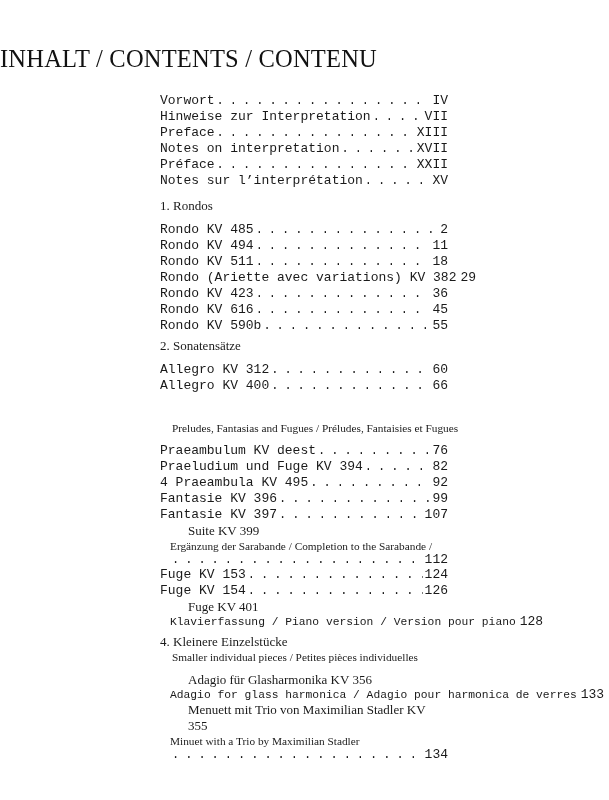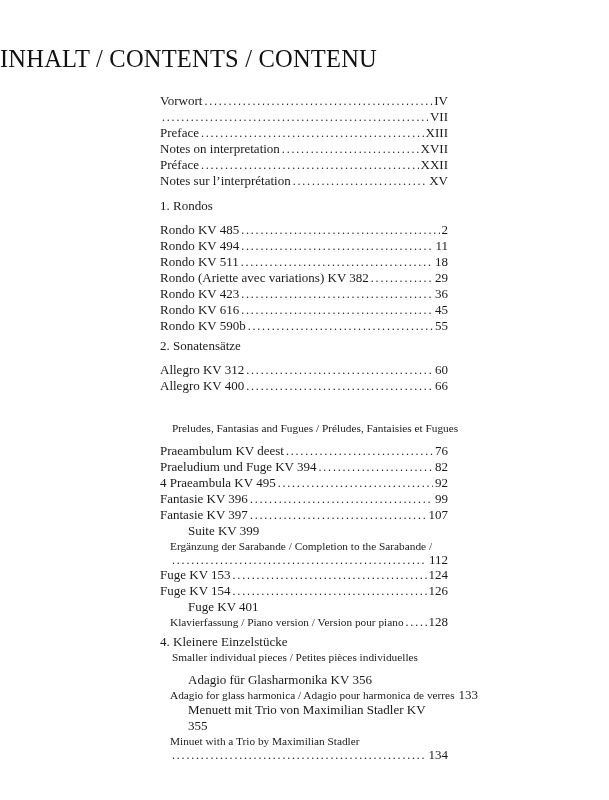--- a/index.html
+++ b/index.html
@@ -6,21 +6,21 @@
   body {
     width: 609px; height: 800px; position: relative; overflow: hidden;
     font-family: "Liberation Serif", "DejaVu Serif", serif; color: #1a1a1a;
   }
   .title {
     position: absolute; left: 0; right: 0; top: 45px;
     font-size: 24.5px; letter-spacing: 0.2px; color: #111;
   }
   .content { position: absolute; left: 160px; width: 288px; }
   .row {
-    display: flex; align-items: center; font-size: 13px; line-height: 16px; white-space: nowrap;
+    display: flex; align-items: center; font-size: 13px; line-height: 16px; white-space: nowrap; font-family: Liberation Mono, monospace;
   }
   .row .lbl { flex: 0 0 auto; }
   .row .dots {
     flex: 1 1 auto; overflow: hidden; margin: 0 2px; letter-spacing: 2.6px; font-size: 12px;
   }
   .row .dots::before {
     content: ". . . . . . . . . . . . . . . . . . . . . . . . . . . . . . . . . . . . . . . . . . . . . . . . . . . . . . . . . . . . . . . . . . . . . . . . . . . . . . . . . . . . . . . . . . .";
     letter-spacing: -0.6px;
   }
   .row .pg { flex: 0 0 auto; text-align: right; }
@@ -37,20 +37,21 @@
 
 <div class="title">INHALT / CONTENTS / CONTENU</div>
 
 <div class="content" id="front" style="top:93px;">
     <div class="row">
       <span class="lbl">Vorwort</span>
       <span class="dots"></span>
       <span class="pg">IV</span>
     </div>
     <div class="row">
+      <span class="lbl">Hinweise zur Interpretation</span>
       <span class="dots"></span>
       <span class="pg">VII</span>
     </div>
     <div class="row">
       <span class="lbl">Preface</span>
       <span class="dots"></span>
       <span class="pg">XIII</span>
     </div>
     <div class="row">
       <span class="lbl">Notes on interpretation</span>

